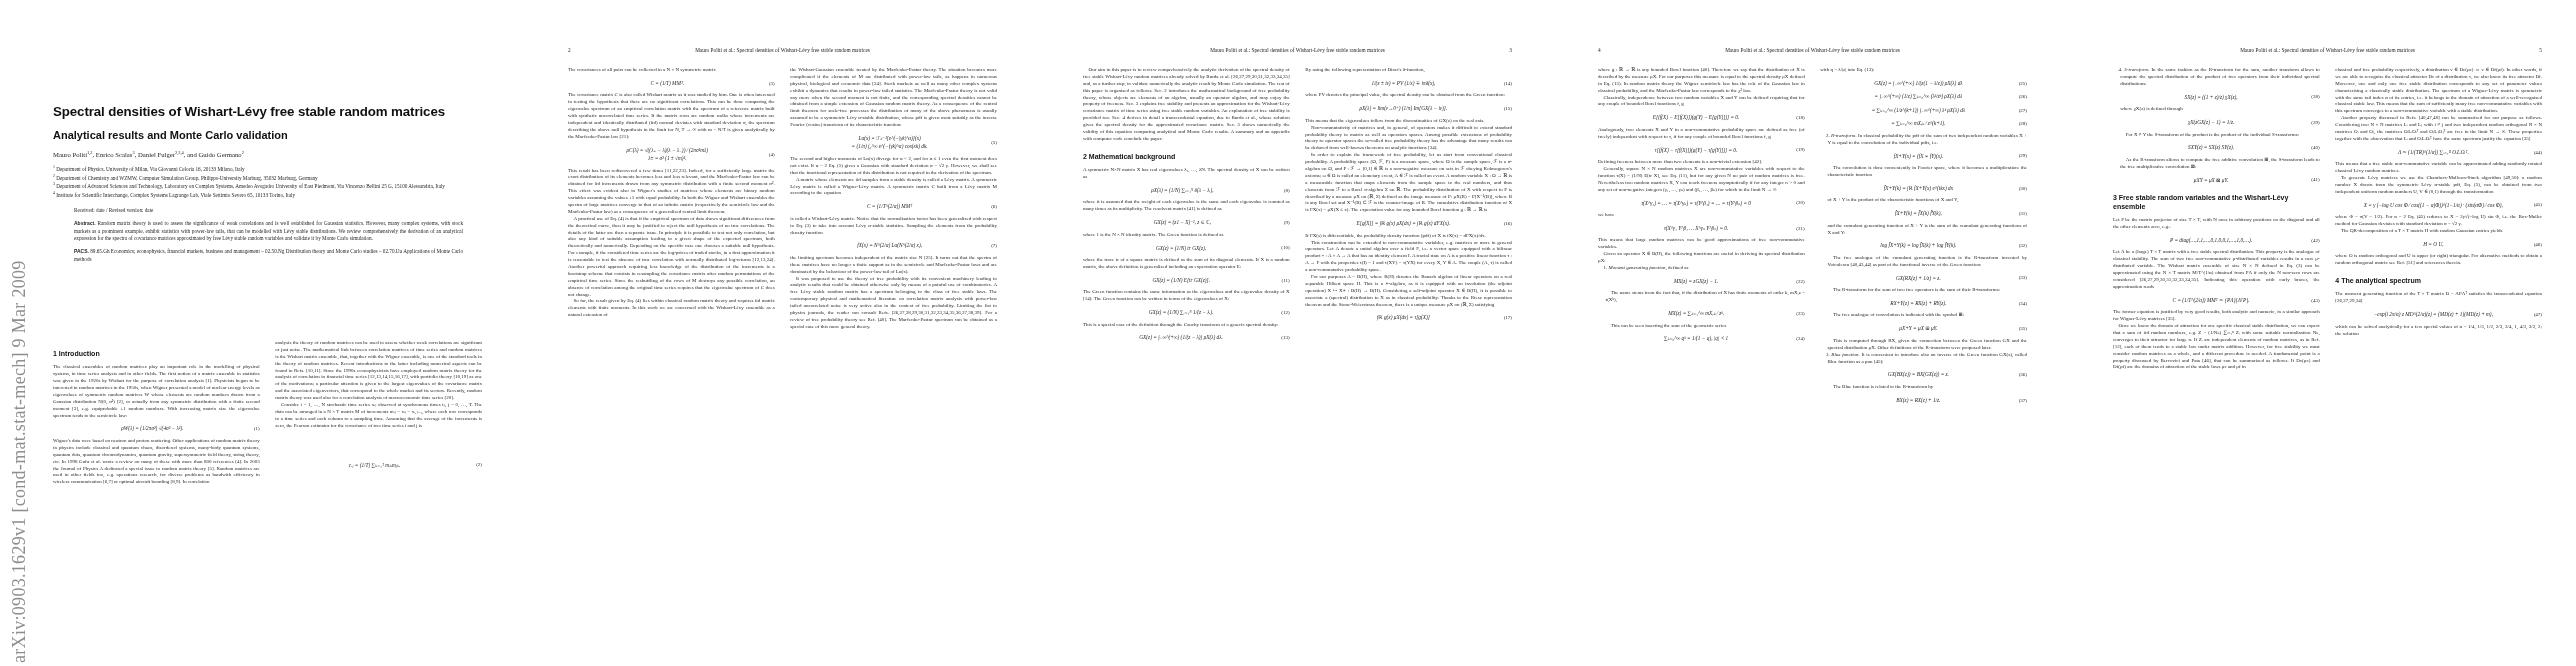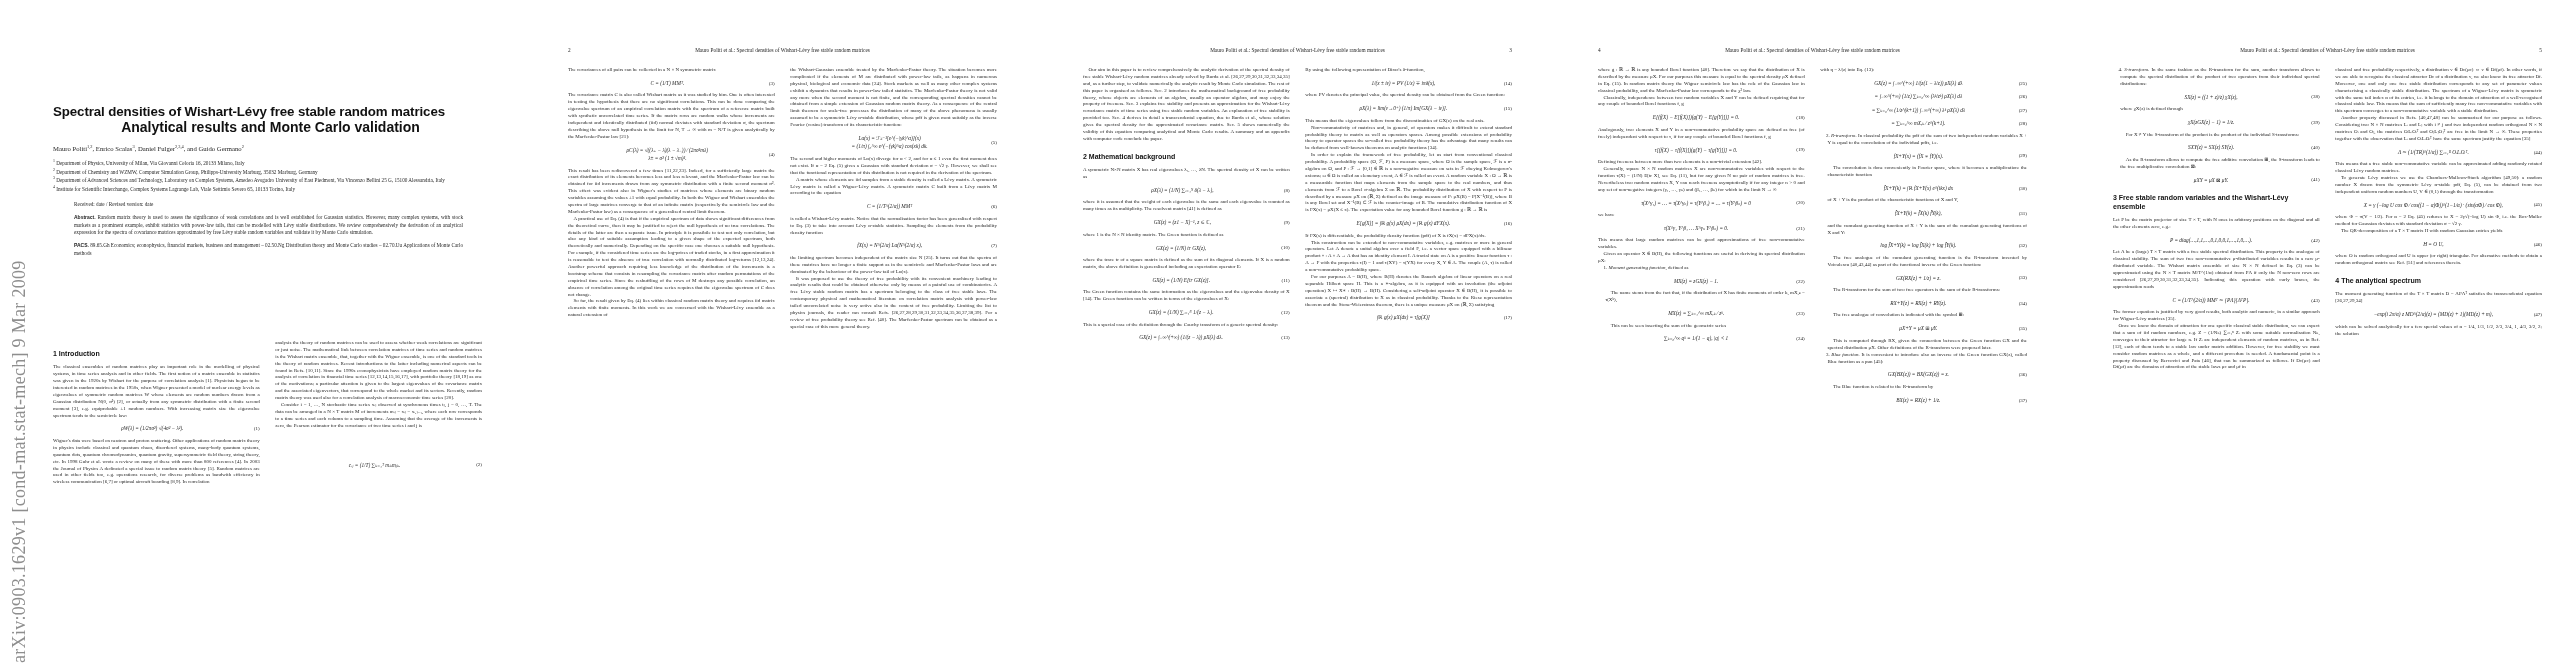--- a/index.html
+++ b/index.html
@@ -5,23 +5,23 @@
   html,body{margin:0;padding:0;background:#ffffff;}
   body{width:2576px;height:667px;overflow:hidden;
        font-family:"Liberation Serif","DejaVu Serif","DejaVu Sans",serif;color:#1e1e1e;}
   .sheet{display:flex;width:2576px;height:667px;}
   .page{position:relative;width:515px;height:667px;box-sizing:border-box;overflow:hidden;background:#fff;}
   
   .watermark{position:absolute;top:663px;left:9px;transform:rotate(-90deg);transform-origin:0 0;
              white-space:nowrap;font-size:18px;color:#8e8e8e;letter-spacing:0.3px;width:572px;}
   .front{position:absolute;top:104px;left:53px;width:435px;}
   .title{font-family:"Liberation Sans","DejaVu Sans",sans-serif;font-weight:bold;font-size:13.3px;
-         letter-spacing:-0.1px;margin:0 0 0 0;white-space:nowrap;color:#111;}
-  .subtitle{font-family:"Liberation Sans","DejaVu Sans",sans-serif;font-weight:bold;font-size:14px;
-            margin:0 0 9px 0;color:#111;text-align:center;}
+         letter-spacing:-0.1px;margin:0 0 10px 0;white-space:nowrap;color:#111;}
+  .subtitle{font-family:"Liberation Sans","DejaVu Sans",sans-serif;font-weight:bold;font-size:11px;
+            margin:0 0 9px 0;color:#111;}
   .authors{font-size:6.7px;margin:0 0 7.2px 0;}
   .authors sup{font-size:4.4px;}
   .affils{margin:0 0 7.8px 0;}
   .aff{font-size:5.2px;line-height:1.5;padding-left:6.7px;text-indent:-6.7px;}
   .aff sup{font-size:3.9px;}
   .received{font-size:5.2px;margin:7.8px 0 6.7px 21px;}
   .abstract{margin-left:21px;width:389px;}
   .abs{font-size:5.2px;line-height:1.45;text-align:justify;margin:0 0 5.6px 0;}
   .abs b{font-family:"Liberation Sans","DejaVu Sans",sans-serif;font-size:5px;}
   

